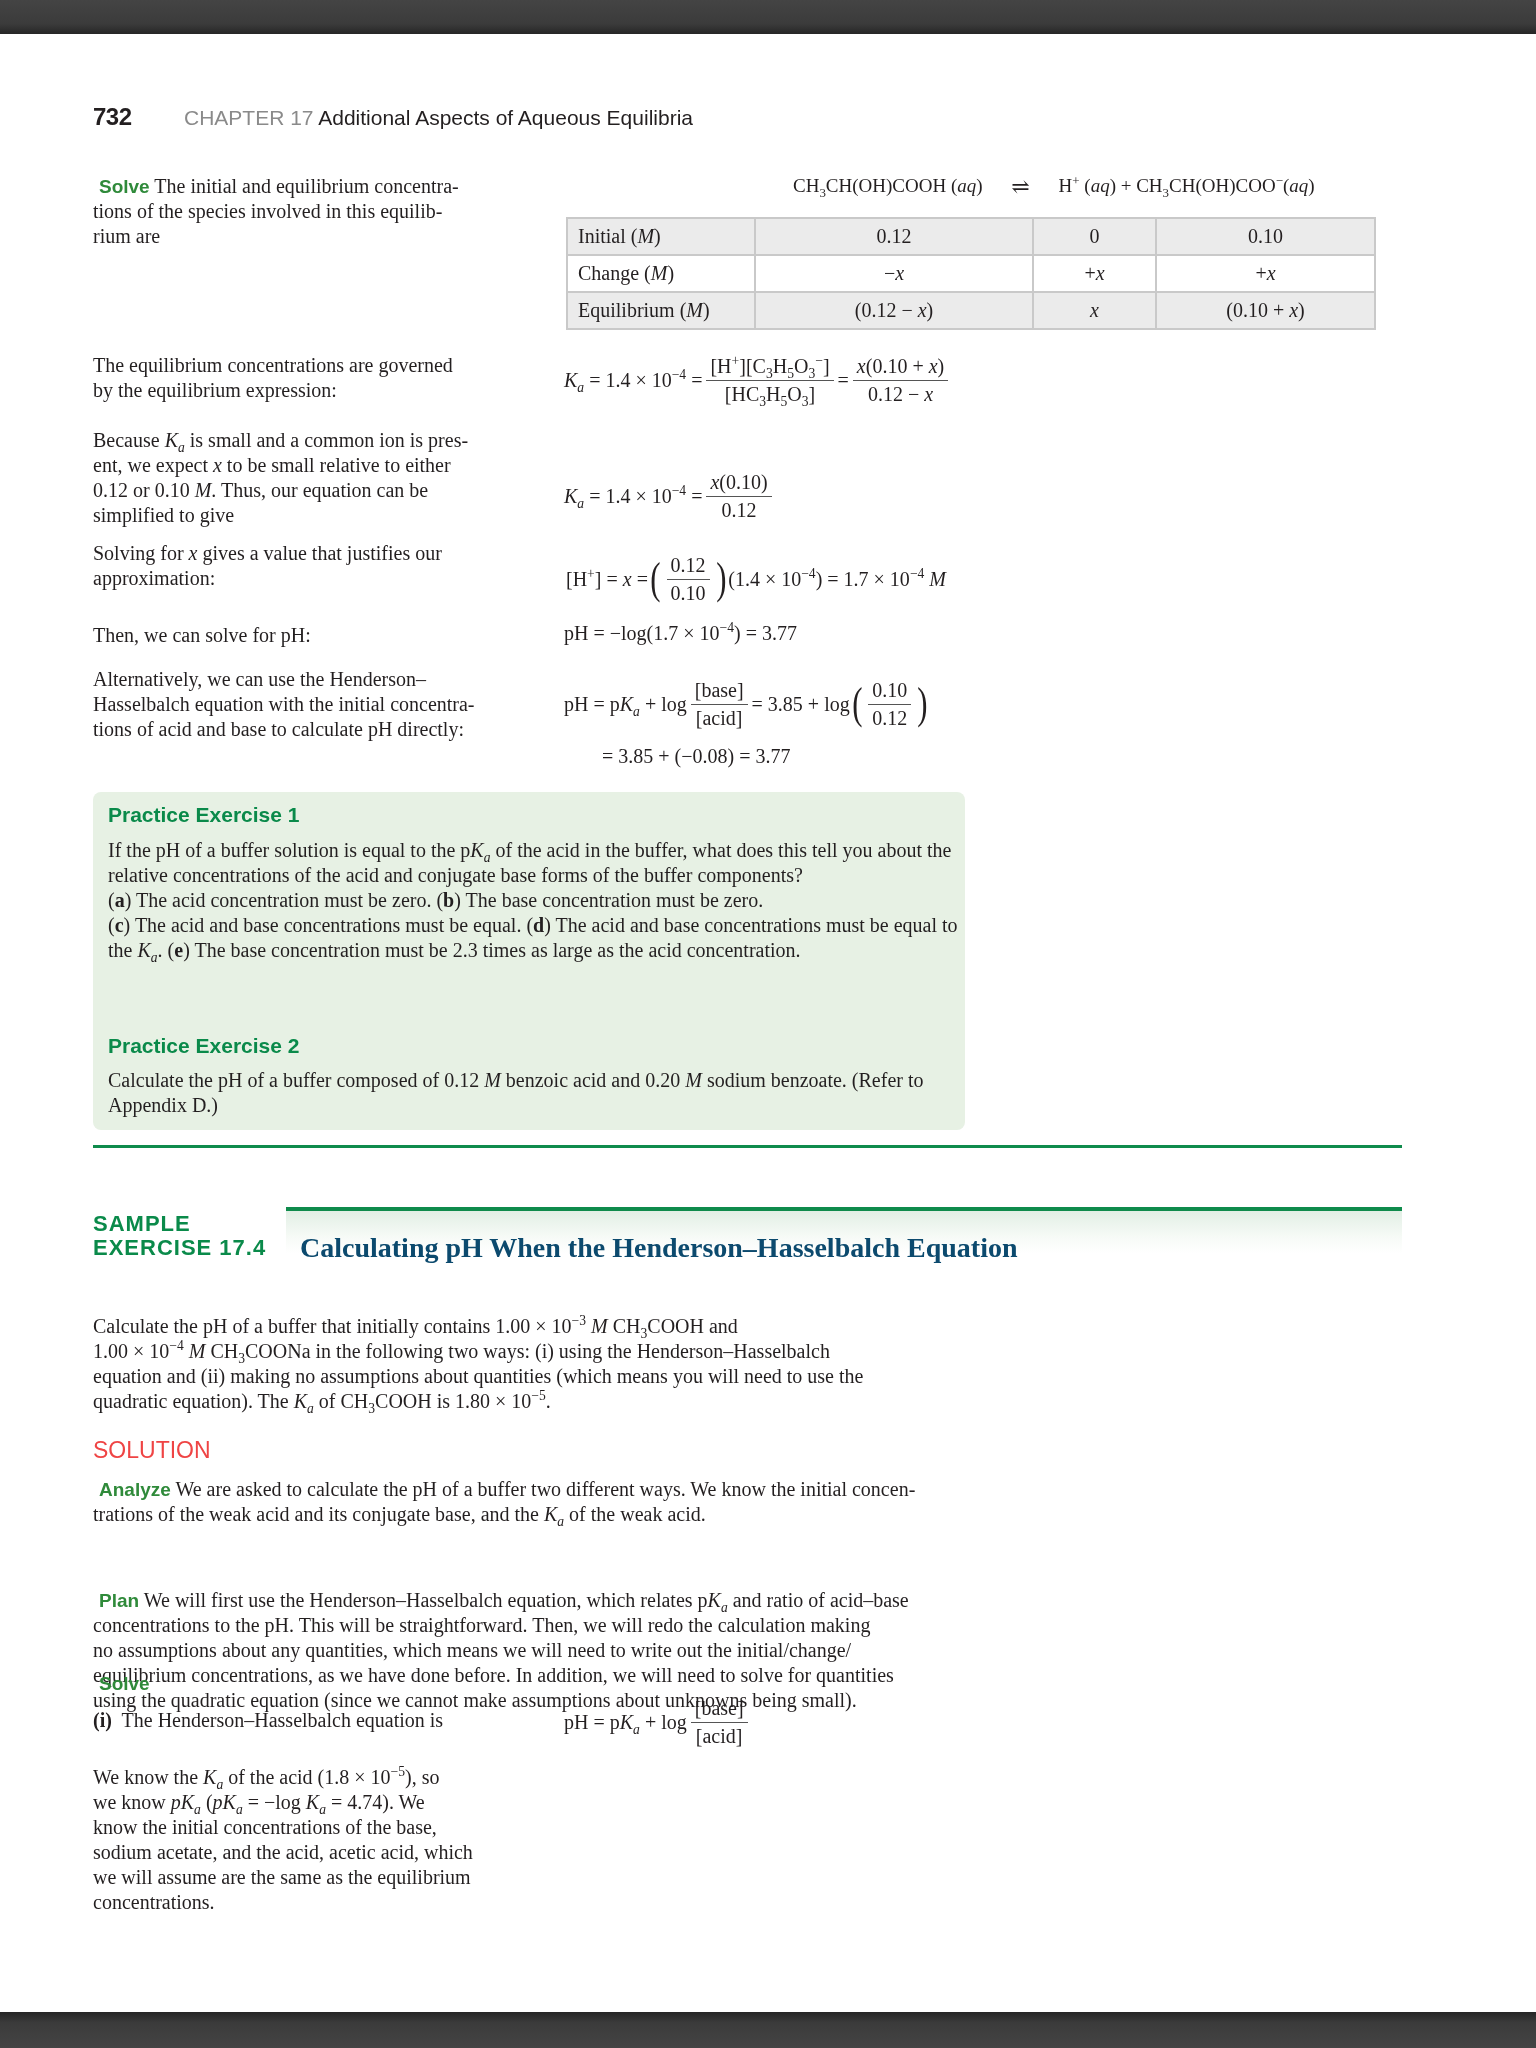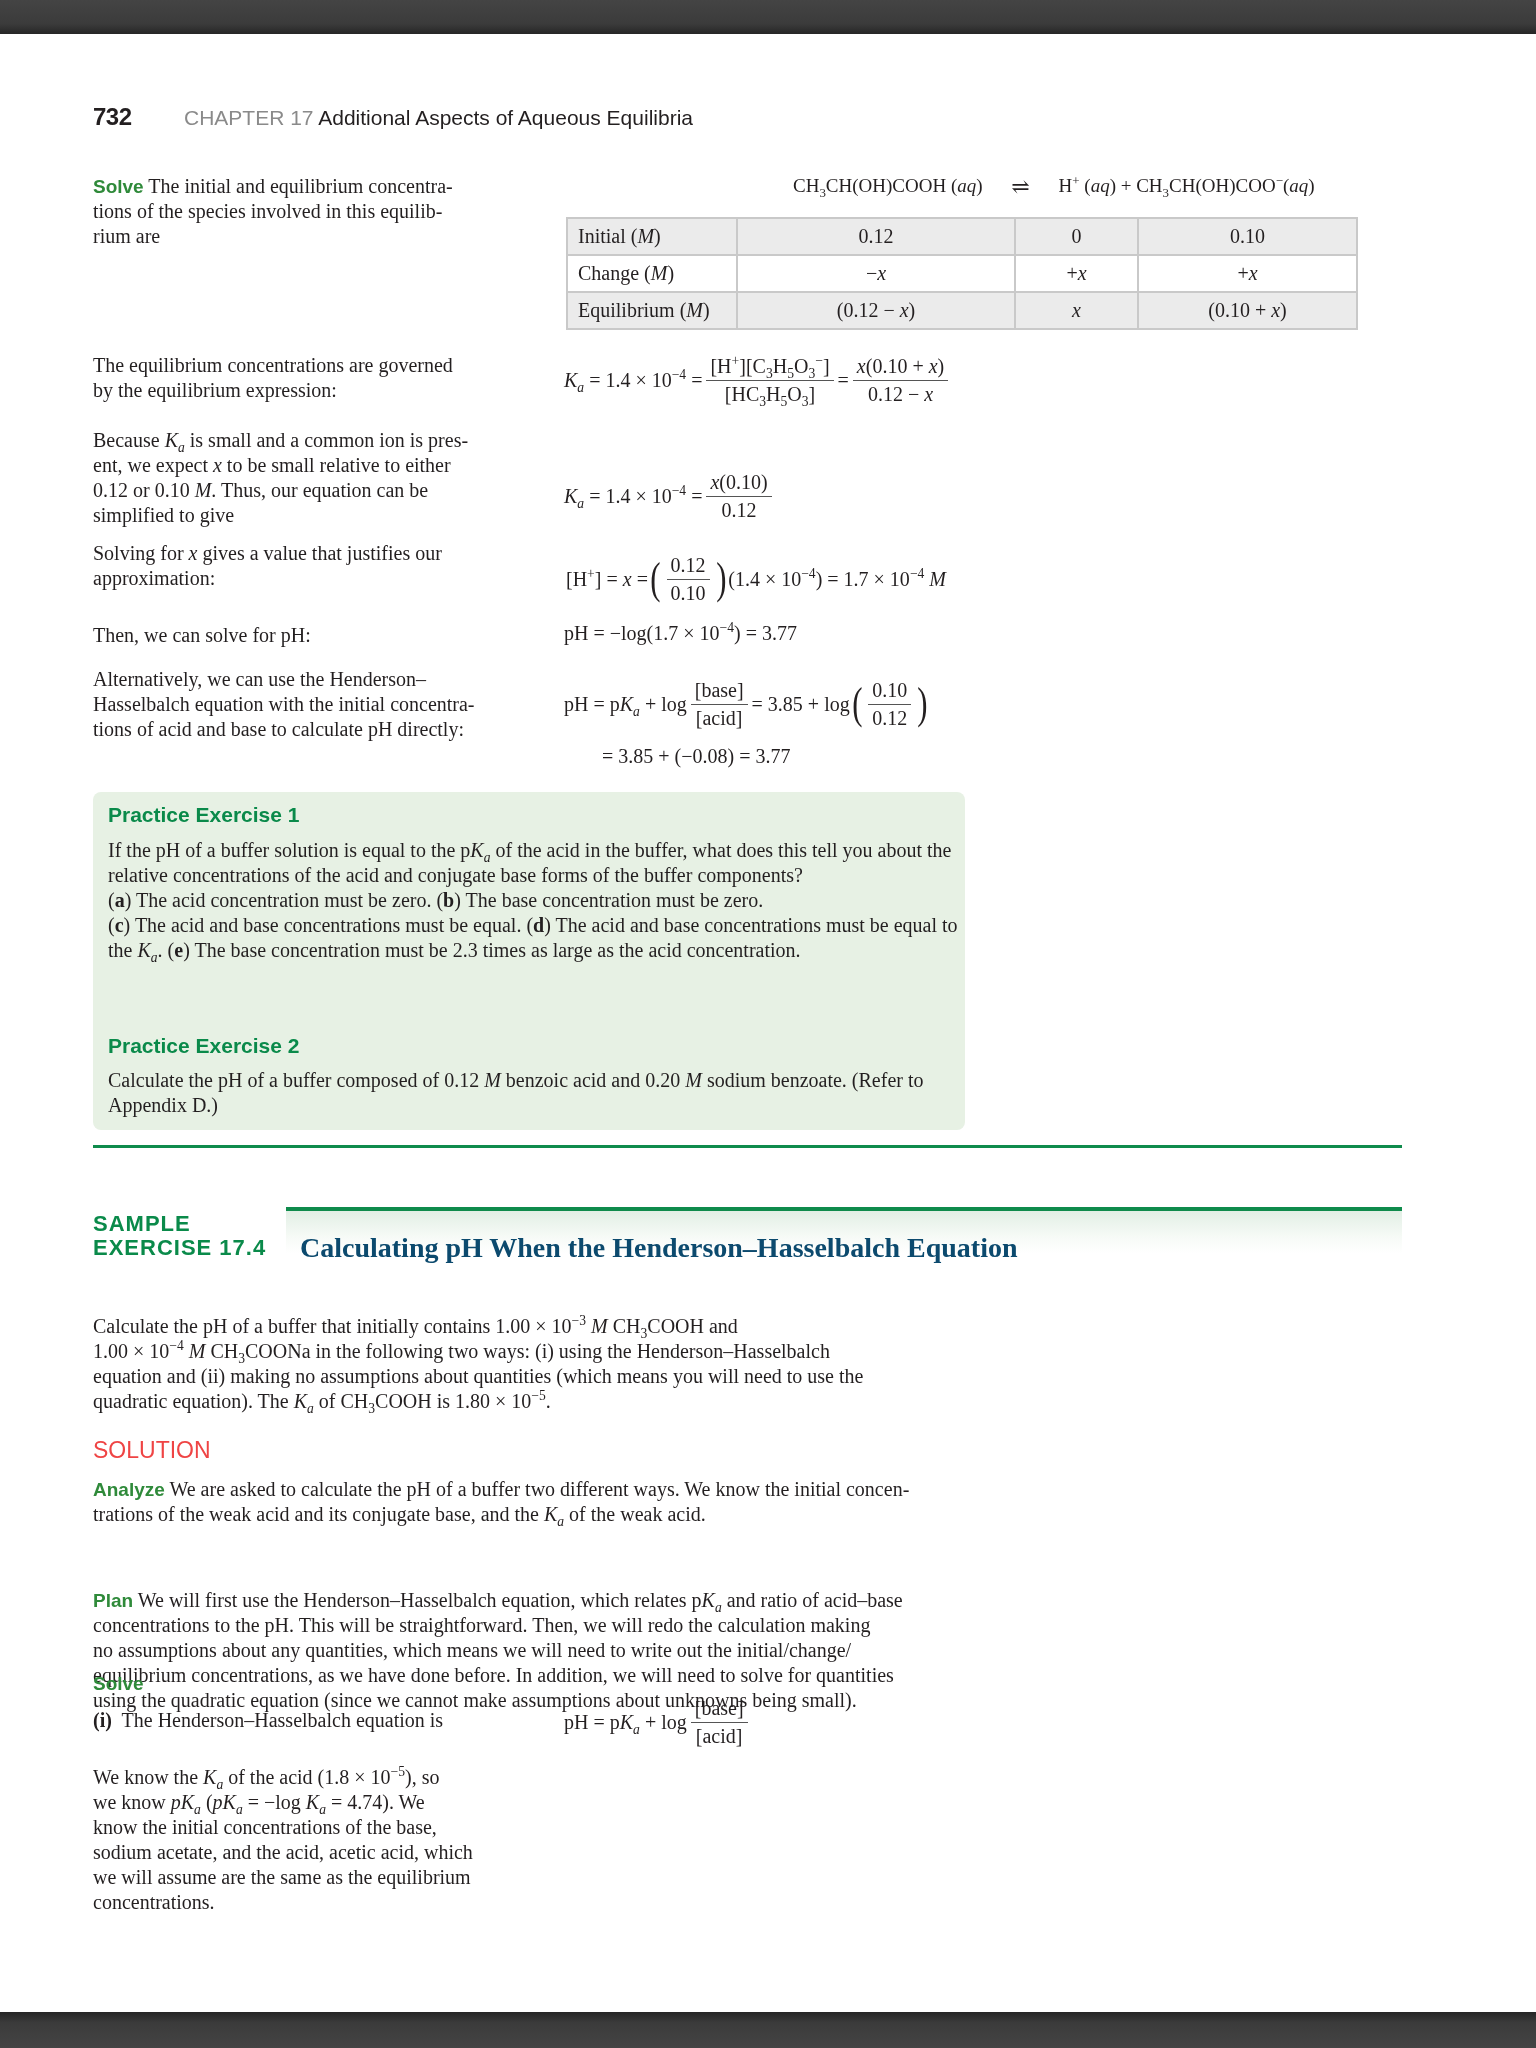--- a/index.html
+++ b/index.html
@@ -14,31 +14,31 @@
   .abs { position: absolute; }
   .sans { font-family: "Liberation Sans", "DejaVu Sans", sans-serif; }
 
   
   .page-num { left: 93px; top: 103px; font-size: 24px; font-weight: bold; letter-spacing: -0.5px; }
   .chapter { left: 184px; top: 106px; font-size: 21px; }
   .chapter .ch-label { color: #8a8a8a; }
   .chapter .ch-title { color: #231f20; }
 
   .body-text { font-size: 20px; line-height: 25px; }
-  .lbl { font-family: "Liberation Sans", "DejaVu Sans", sans-serif; font-weight: bold; color: #2f8a3a; font-size: 19px; }
+  .lbl { font-family: "Liberation Sans", "DejaVu Sans", sans-serif; font-weight: bold; color: #2f8a3a; font-size: 19px; margin-left: 6px; }
   i { font-style: italic; }
   sub, sup { font-size: 0.68em; line-height: 0; }
 
   
   .reaction { left: 793px; top: 174px; font-size: 19px; white-space: nowrap; }
   .reaction .arrow { display: inline-block; margin: 0 24px; font-size: 22px; vertical-align: -2px; }
   .ice-table { left: 566px; top: 217px; border-collapse: collapse; font-size: 20px; }
   .ice-table td { border: 2px solid #c9c9c9; height: 37px; text-align: center; padding: 0 8px; }
   .ice-table tr.shaded td { background: #ebebeb; }
-  .ice-table td.rowlabel { text-align: left; width: 170px; padding-left: 10px; }
+  .ice-table td.rowlabel { text-align: left; width: 188px; padding-left: 10px; }
   .ice-table td.c1 { width: 278px; }
   .ice-table td.c2 { width: 123px; }
   .ice-table td.c3 { width: 219px; }
 
   
   .eq { font-size: 20px; white-space: nowrap; display: flex; align-items: center; }
   .frac { display: inline-flex; flex-direction: column; align-items: center; vertical-align: middle; margin: 0 4px; }
   .frac .num { border-bottom: 1.5px solid #555; padding: 0 4px 2px; }
   .frac .den { padding: 2px 4px 0; }
   .big-paren { font-size: 44px; font-weight: 200; line-height: 1; transform: scaleX(0.7); display: inline-block; }

